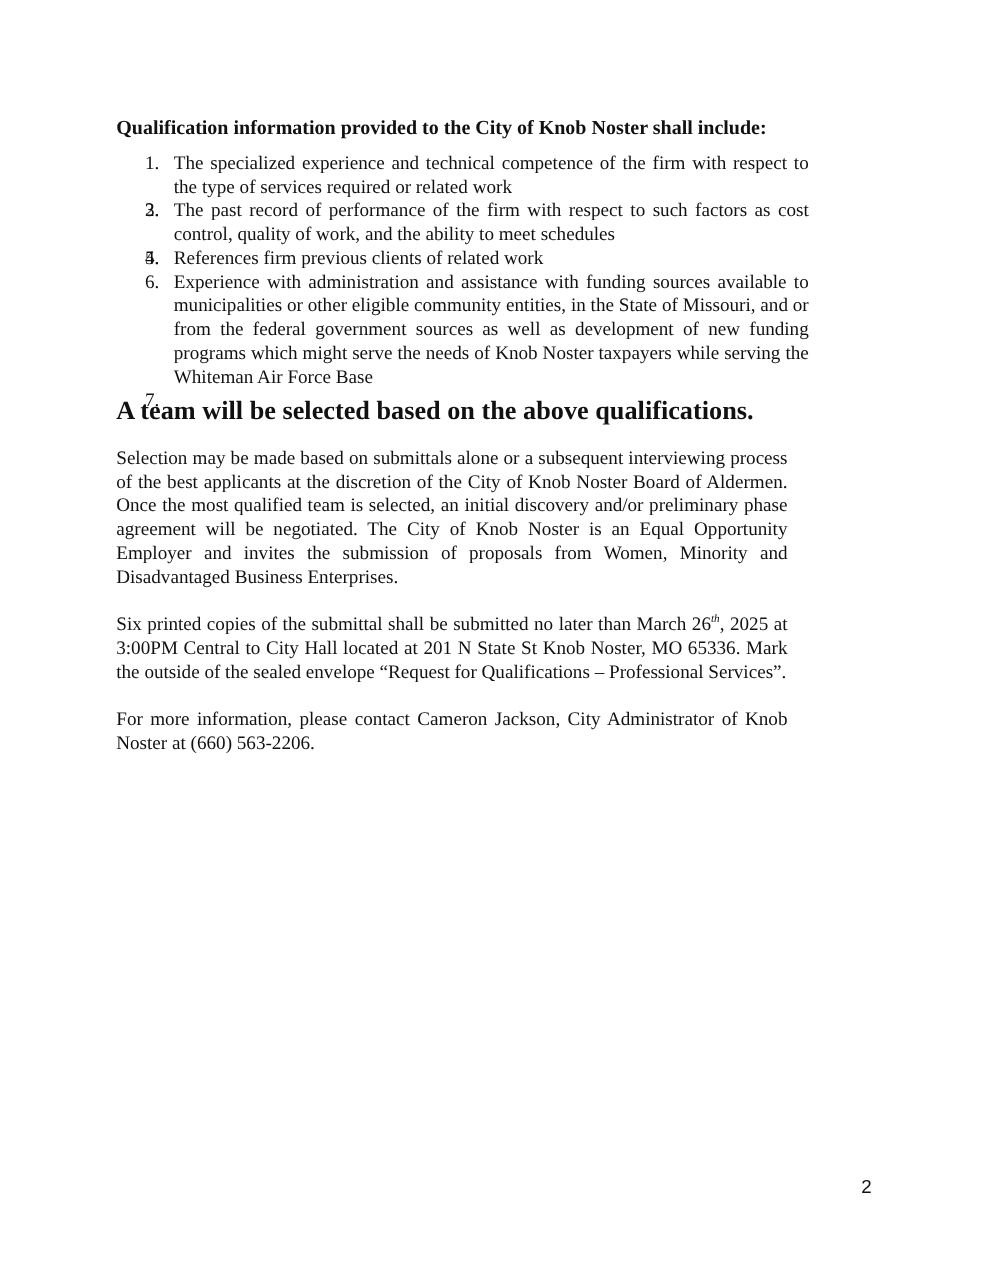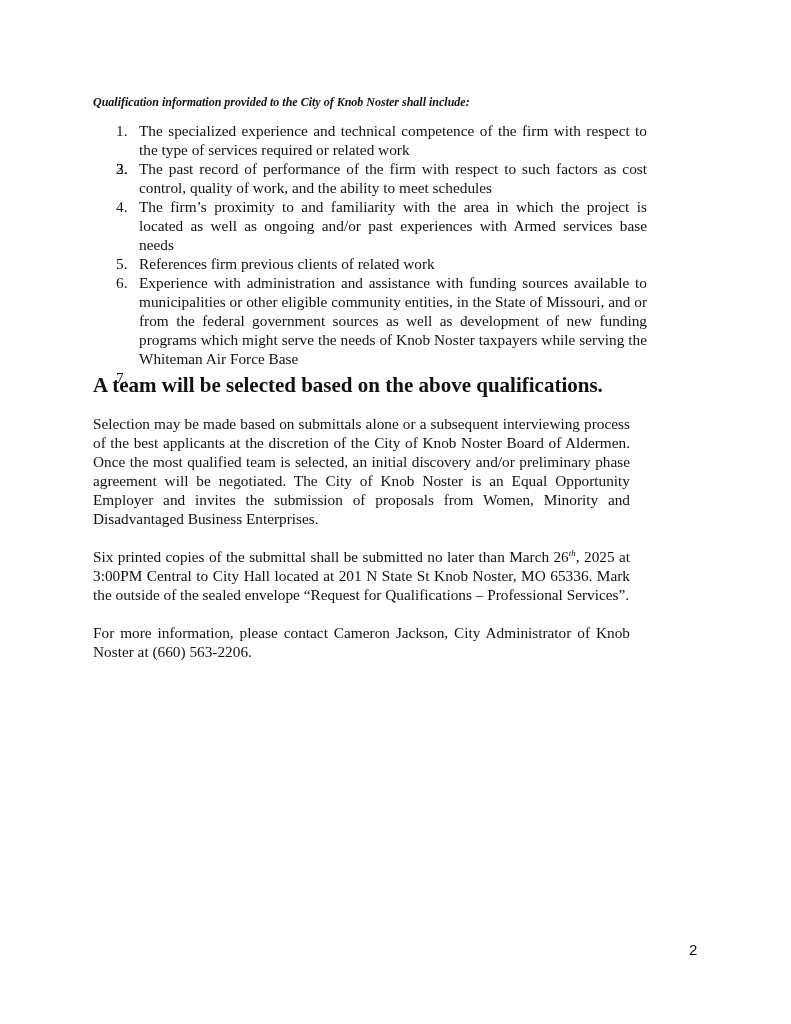--- a/index.html
+++ b/index.html
@@ -20,22 +20,21 @@
     .page {
       position: absolute;
       left: 93px;
       top: 93px;
       width: 554px;
     }
     .heading {
       font-weight: bold;
       margin: 0;
       line-height: 19px;
-      font-size: 12px;
-      font-style: italic;
+      font-size: 16px;
     }
     ol.qual-list {
       list-style: none;
       margin: 9px 0 0 0;
       padding: 0;
     }
     ol.qual-list li {
       position: relative;
       padding-left: 46px;
       text-align: justify;
@@ -84,21 +83,20 @@
     </li>
     <li>
       <span class="num">2.</span>
     </li>
     <li>
       <span class="num">3.</span>
       <span>The past record of performance of the firm with respect to such factors as cost control, quality of work, and the ability to meet schedules</span>
     </li>
     <li>
       <span class="num">4.</span>
-      <span>The firm’s proximity to and familiarity with the area in which the project is located as well as ongoing and/or past experiences with Armed services base needs</span>
     </li>
     <li>
       <span class="num">5.</span>
       <span>References firm previous clients of related work</span>
     </li>
     <li>
       <span class="num">6.</span>
       <span>Experience with administration and assistance with funding sources available to municipalities or other eligible community entities, in the State of Missouri, and or from the federal government sources as well as development of new funding programs which might serve the needs of Knob Noster taxpayers while serving the Whiteman Air Force Base</span>
     </li>
     <li>

